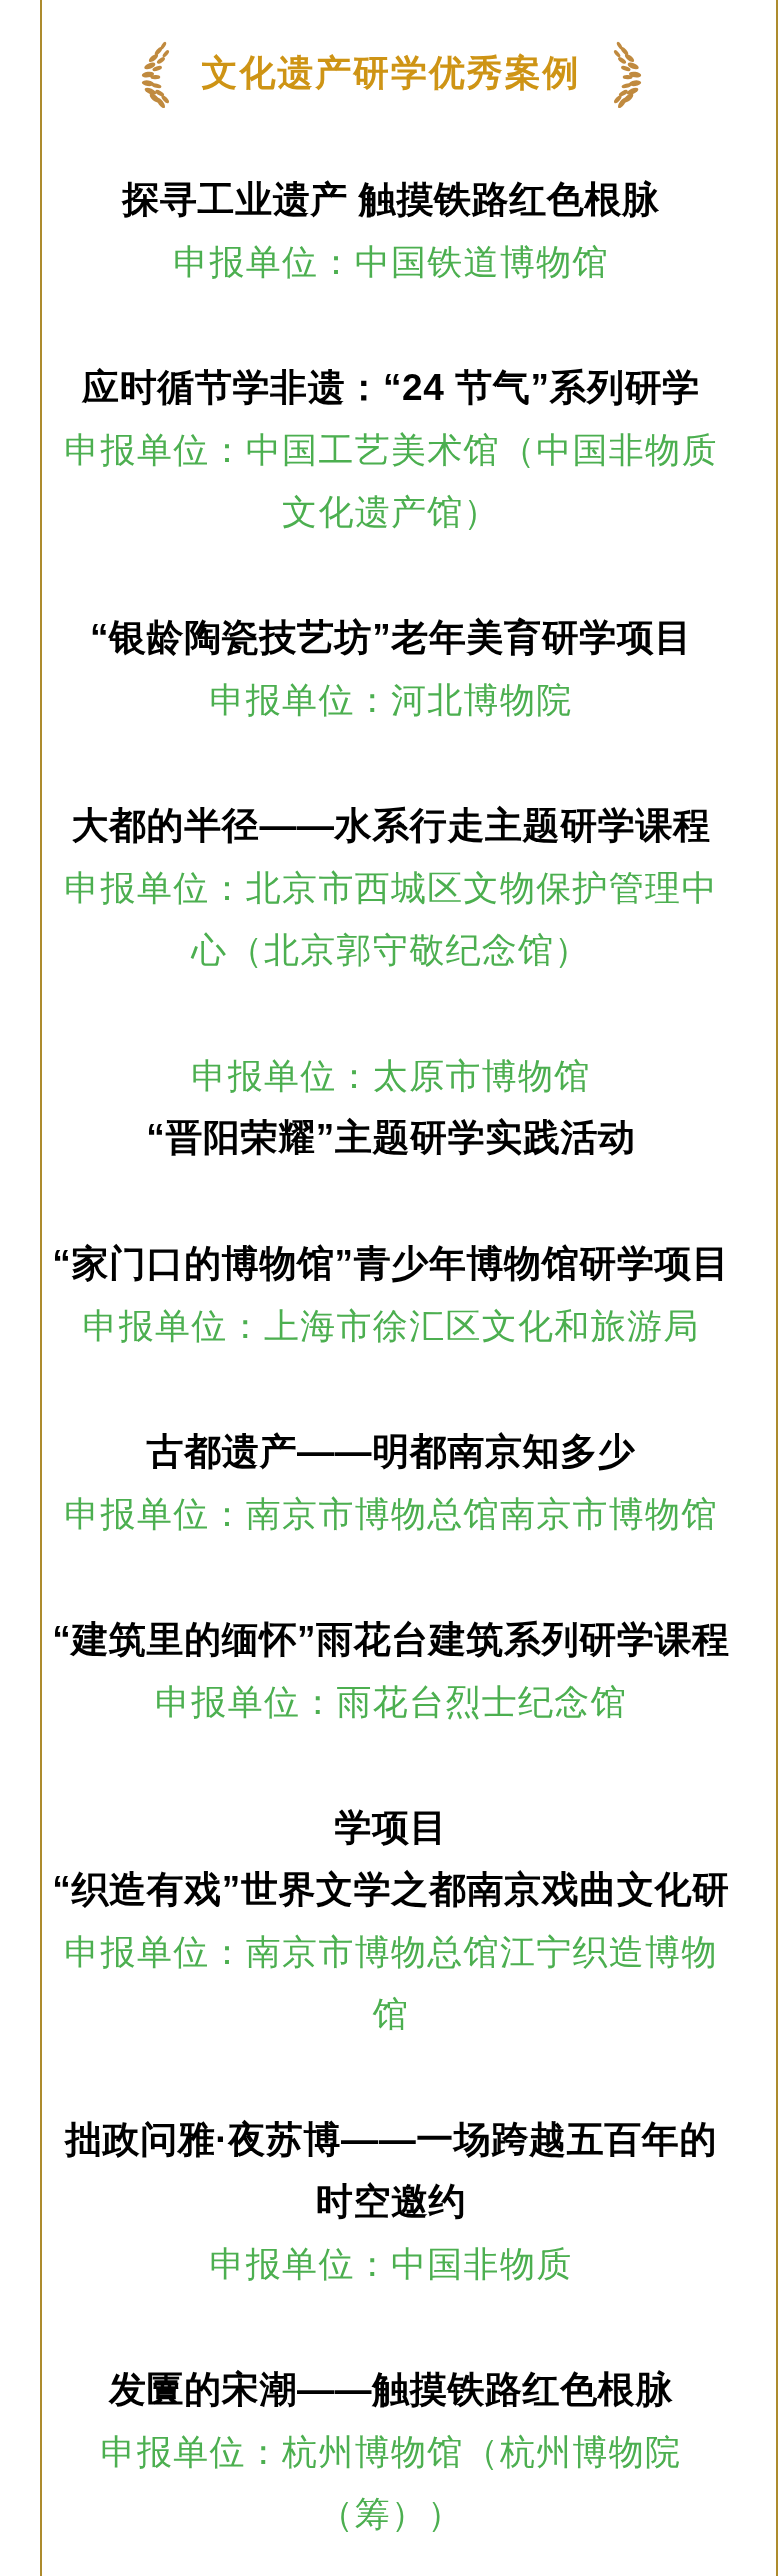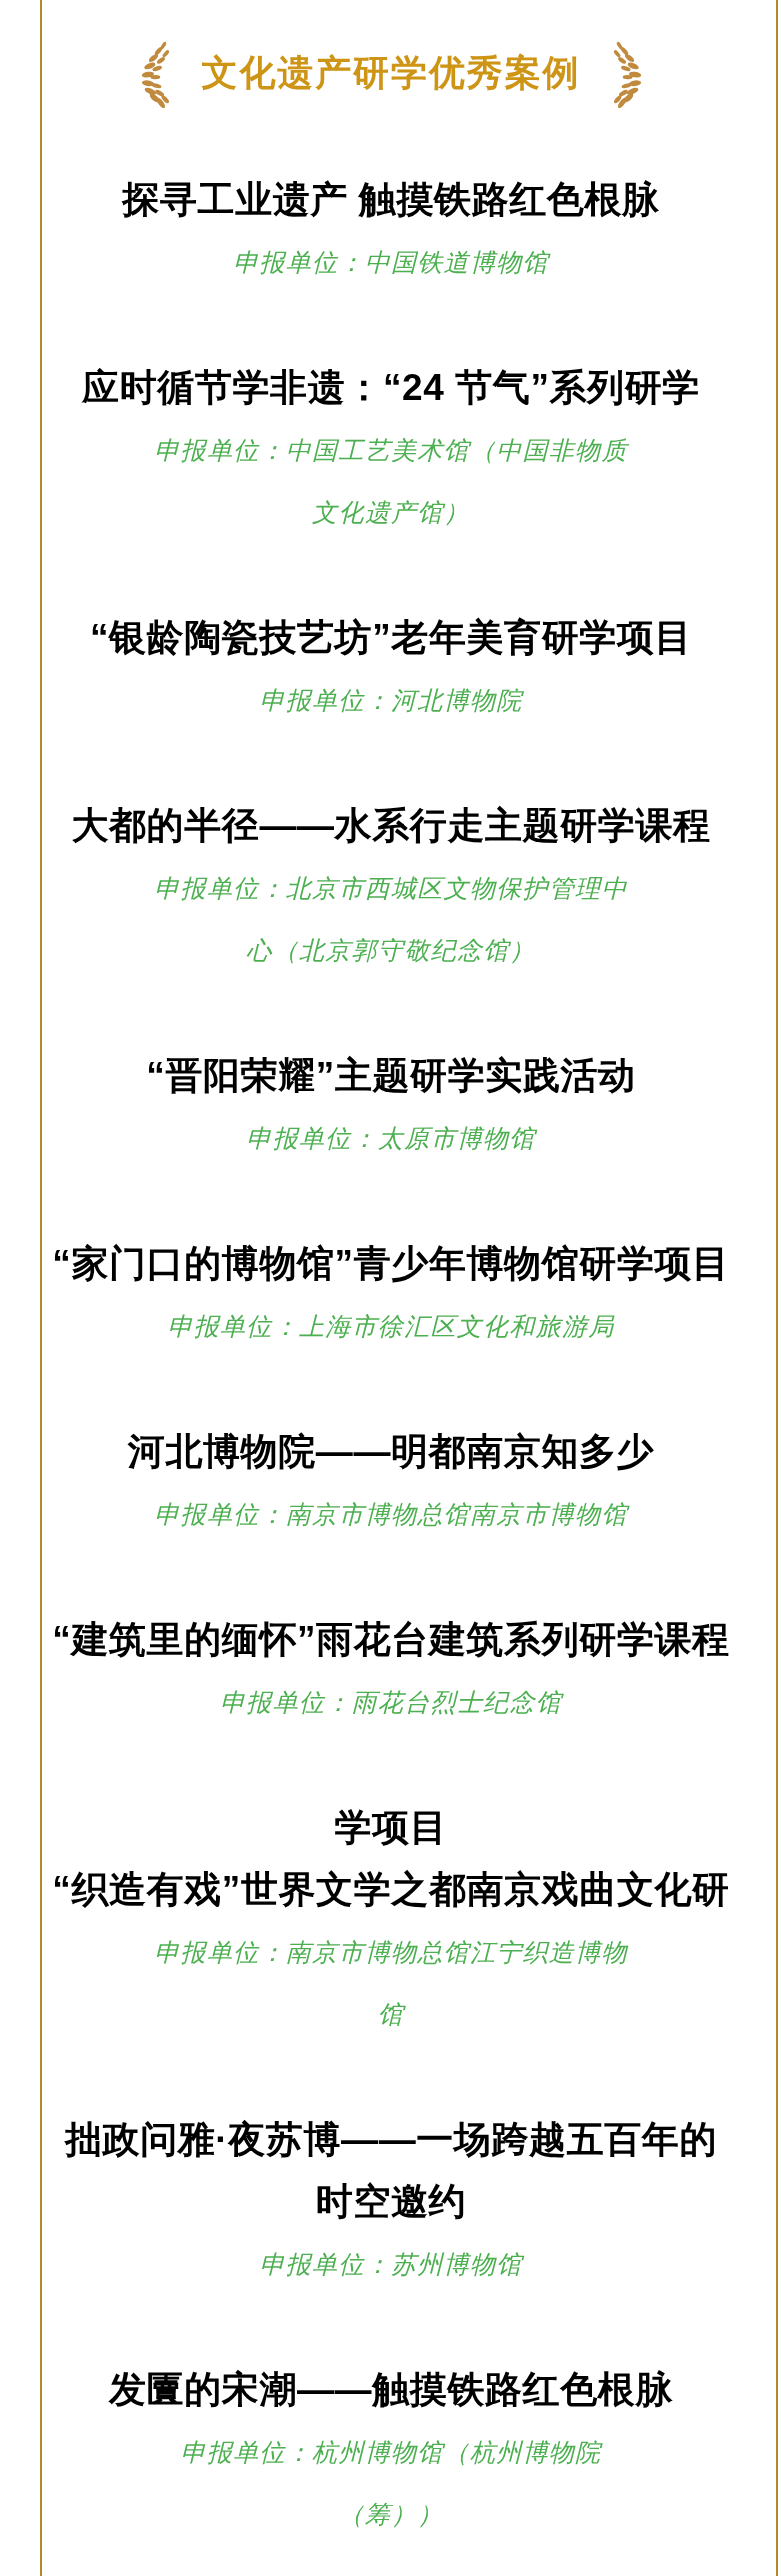--- a/index.html
+++ b/index.html
@@ -51,25 +51,24 @@
     text-align:right;
     white-space:nowrap;
   }
   .line.title-line{
     font-size:37px;
     font-weight:700;
     color:var(--ink);
     letter-spacing:0.6px;
   }
   .line.unit-line{
-    font-size:25px;
+    font-size:35px;
     font-weight:400;
     color:var(--green);
     letter-spacing:1.3px;
-    font-style:italic;
   }
 </style>
 </head>
 <body>
 
 <div class="side-border left"></div>
 <div class="side-border right"></div>
 
 <div class="header">
   <svg class="wheat" viewBox="0 0 60 110" xmlns="http://www.w3.org/2000/svg" aria-hidden="true">
@@ -130,45 +129,45 @@
     <div class="entry">
       <div class="line title-line">“银龄陶瓷技艺坊”老年美育研学项目</div>
       <div class="line unit-line">申报单位：河北博物院</div>
     </div>
     <div class="entry">
       <div class="line title-line">大都的半径——水系行走主题研学课程</div>
       <div class="line unit-line">申报单位：北京市西城区文物保护管理中</div>
       <div class="line unit-line">心（北京郭守敬纪念馆）</div>
     </div>
     <div class="entry">
+      <div class="line unit-line">申报单位：太原市博物馆</div>
       <div class="line title-line">“晋阳荣耀”主题研学实践活动</div>
-      <div class="line unit-line">申报单位：太原市博物馆</div>
     </div>
     <div class="entry">
       <div class="line title-line">“家门口的博物馆”青少年博物馆研学项目</div>
       <div class="line unit-line">申报单位：上海市徐汇区文化和旅游局</div>
     </div>
     <div class="entry">
-      <div class="line title-line">河北博物院——明都南京知多少</div>
+      <div class="line title-line">古都遗产——明都南京知多少</div>
       <div class="line unit-line">申报单位：南京市博物总馆南京市博物馆</div>
     </div>
     <div class="entry">
       <div class="line title-line">“建筑里的缅怀”雨花台建筑系列研学课程</div>
       <div class="line unit-line">申报单位：雨花台烈士纪念馆</div>
     </div>
     <div class="entry">
       <div class="line title-line">学项目</div>
       <div class="line title-line">“织造有戏”世界文学之都南京戏曲文化研</div>
       <div class="line unit-line">申报单位：南京市博物总馆江宁织造博物</div>
       <div class="line unit-line">馆</div>
     </div>
     <div class="entry">
       <div class="line title-line">拙政问雅·夜苏博——一场跨越五百年的</div>
       <div class="line title-line">时空邀约</div>
-      <div class="line unit-line">申报单位：苏州博物馆</div>
+      <div class="line unit-line">申报单位：中国非物质</div>
     </div>
     <div class="entry">
       <div class="line title-line">发匵的宋潮——触摸铁路红色根脉</div>
       <div class="line unit-line">申报单位：杭州博物馆（杭州博物院</div>
       <div class="line unit-line">（筹））</div>
     </div>
   </div>
 
 
 </body></html>

